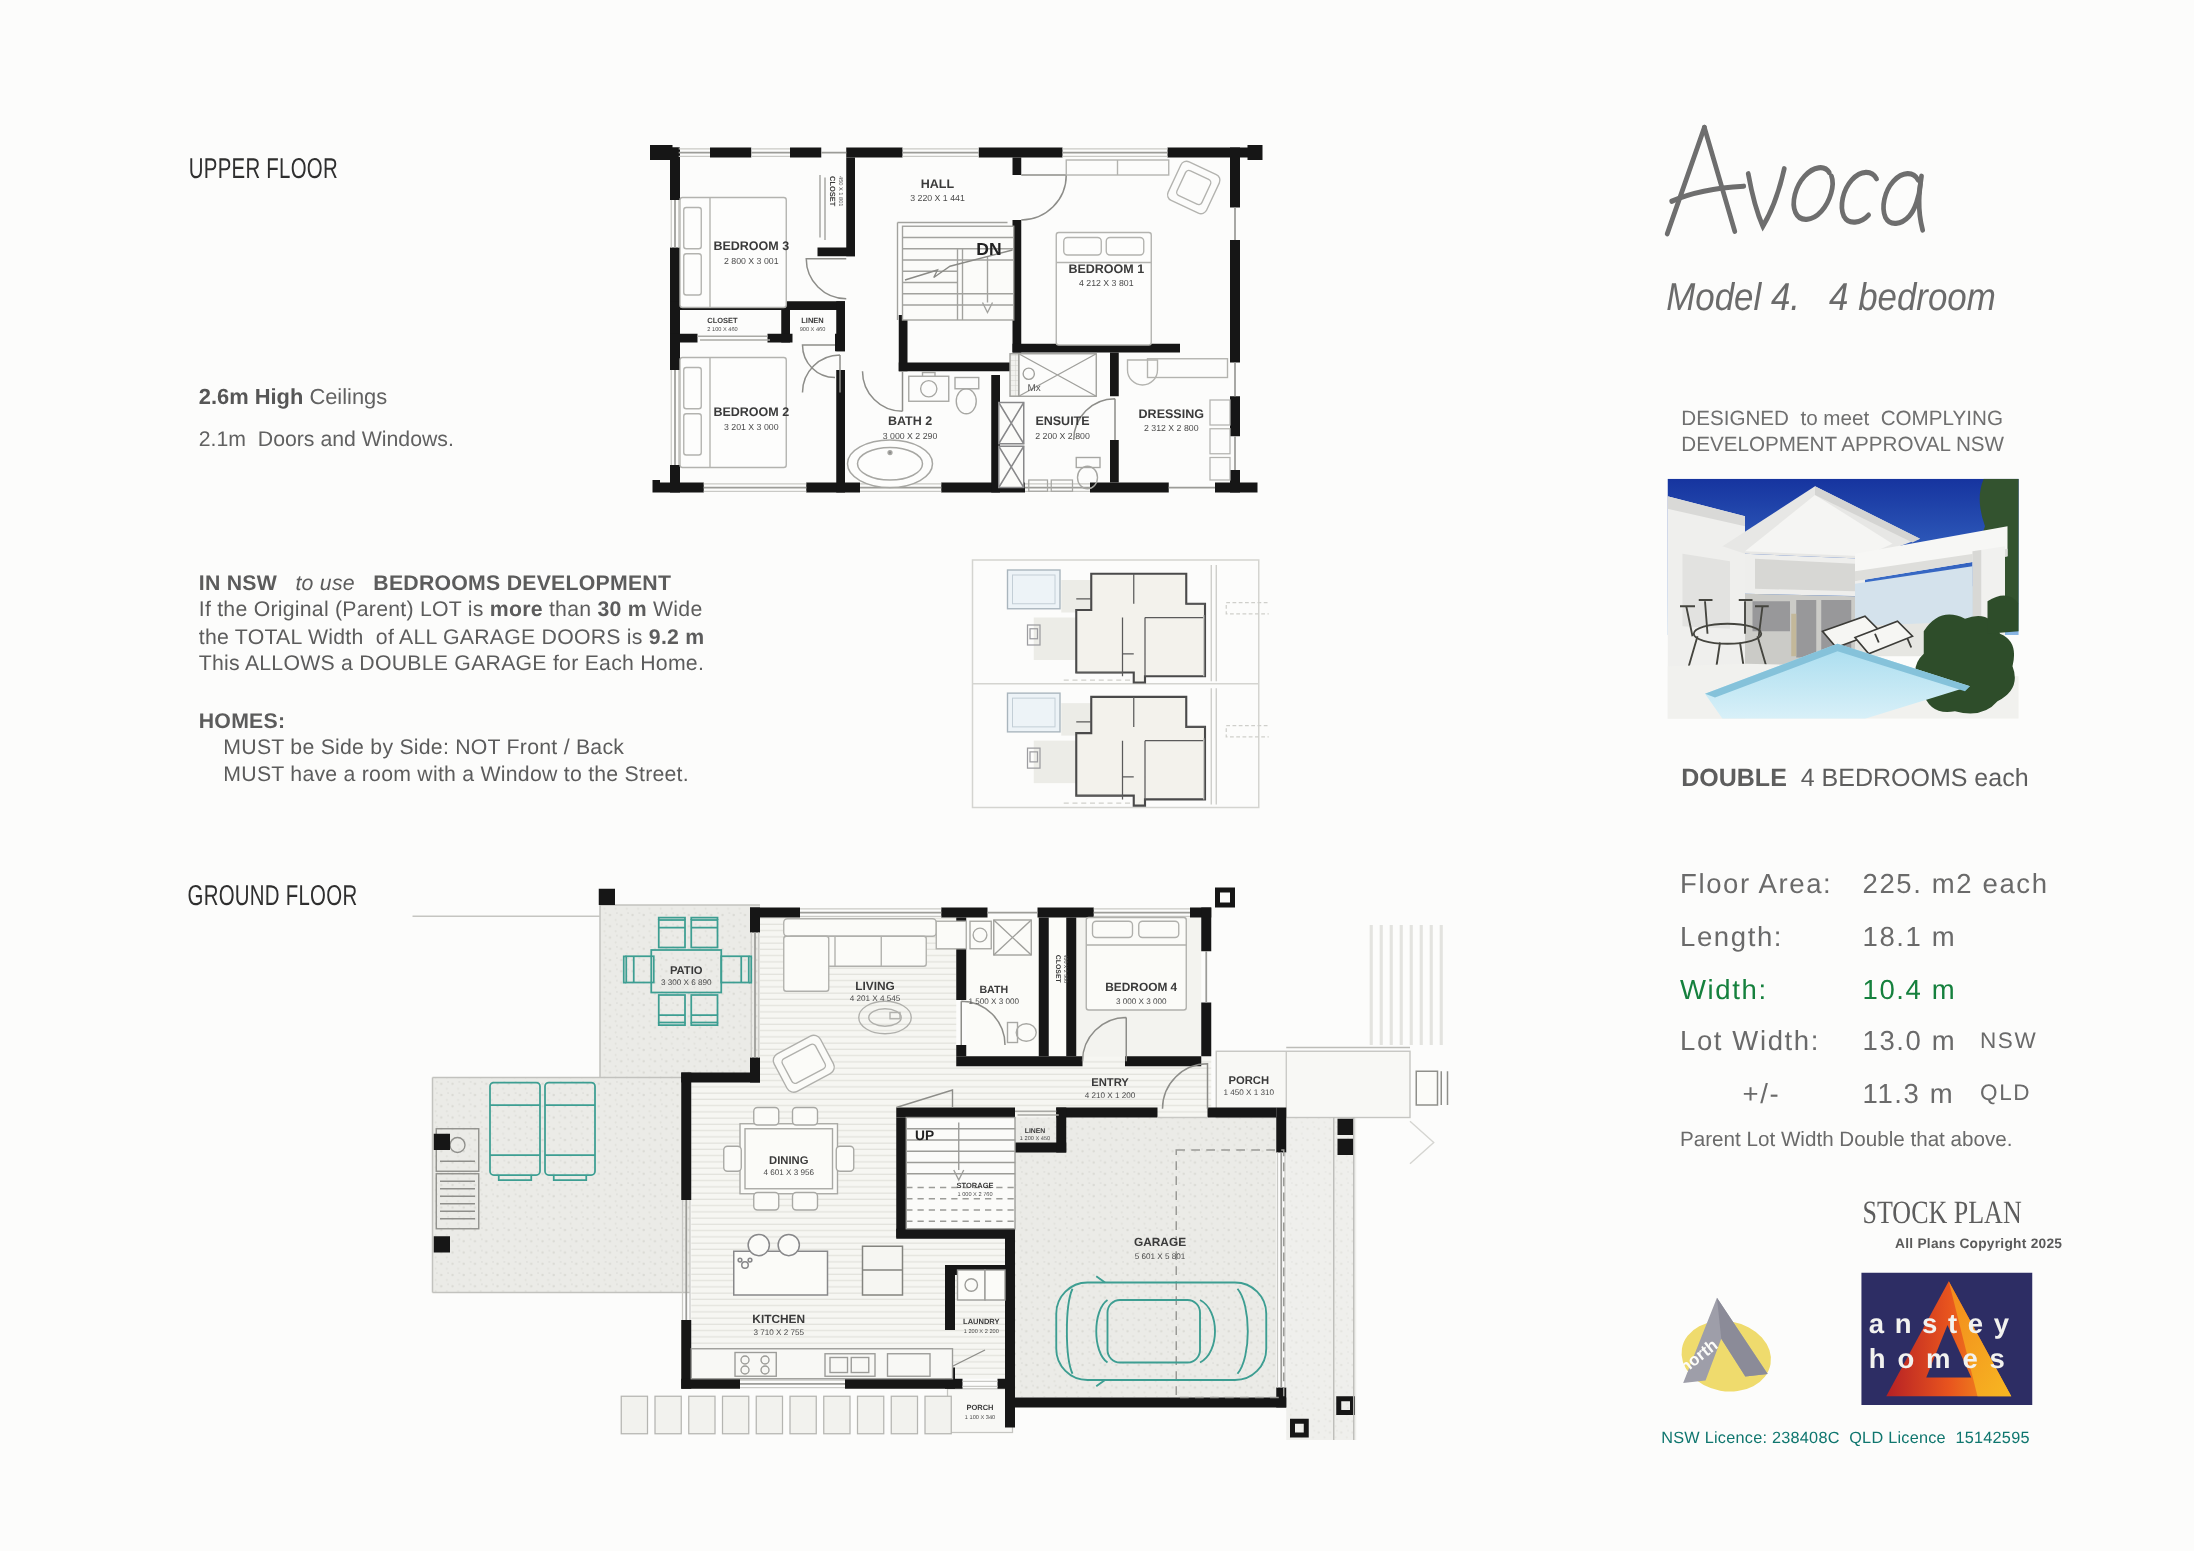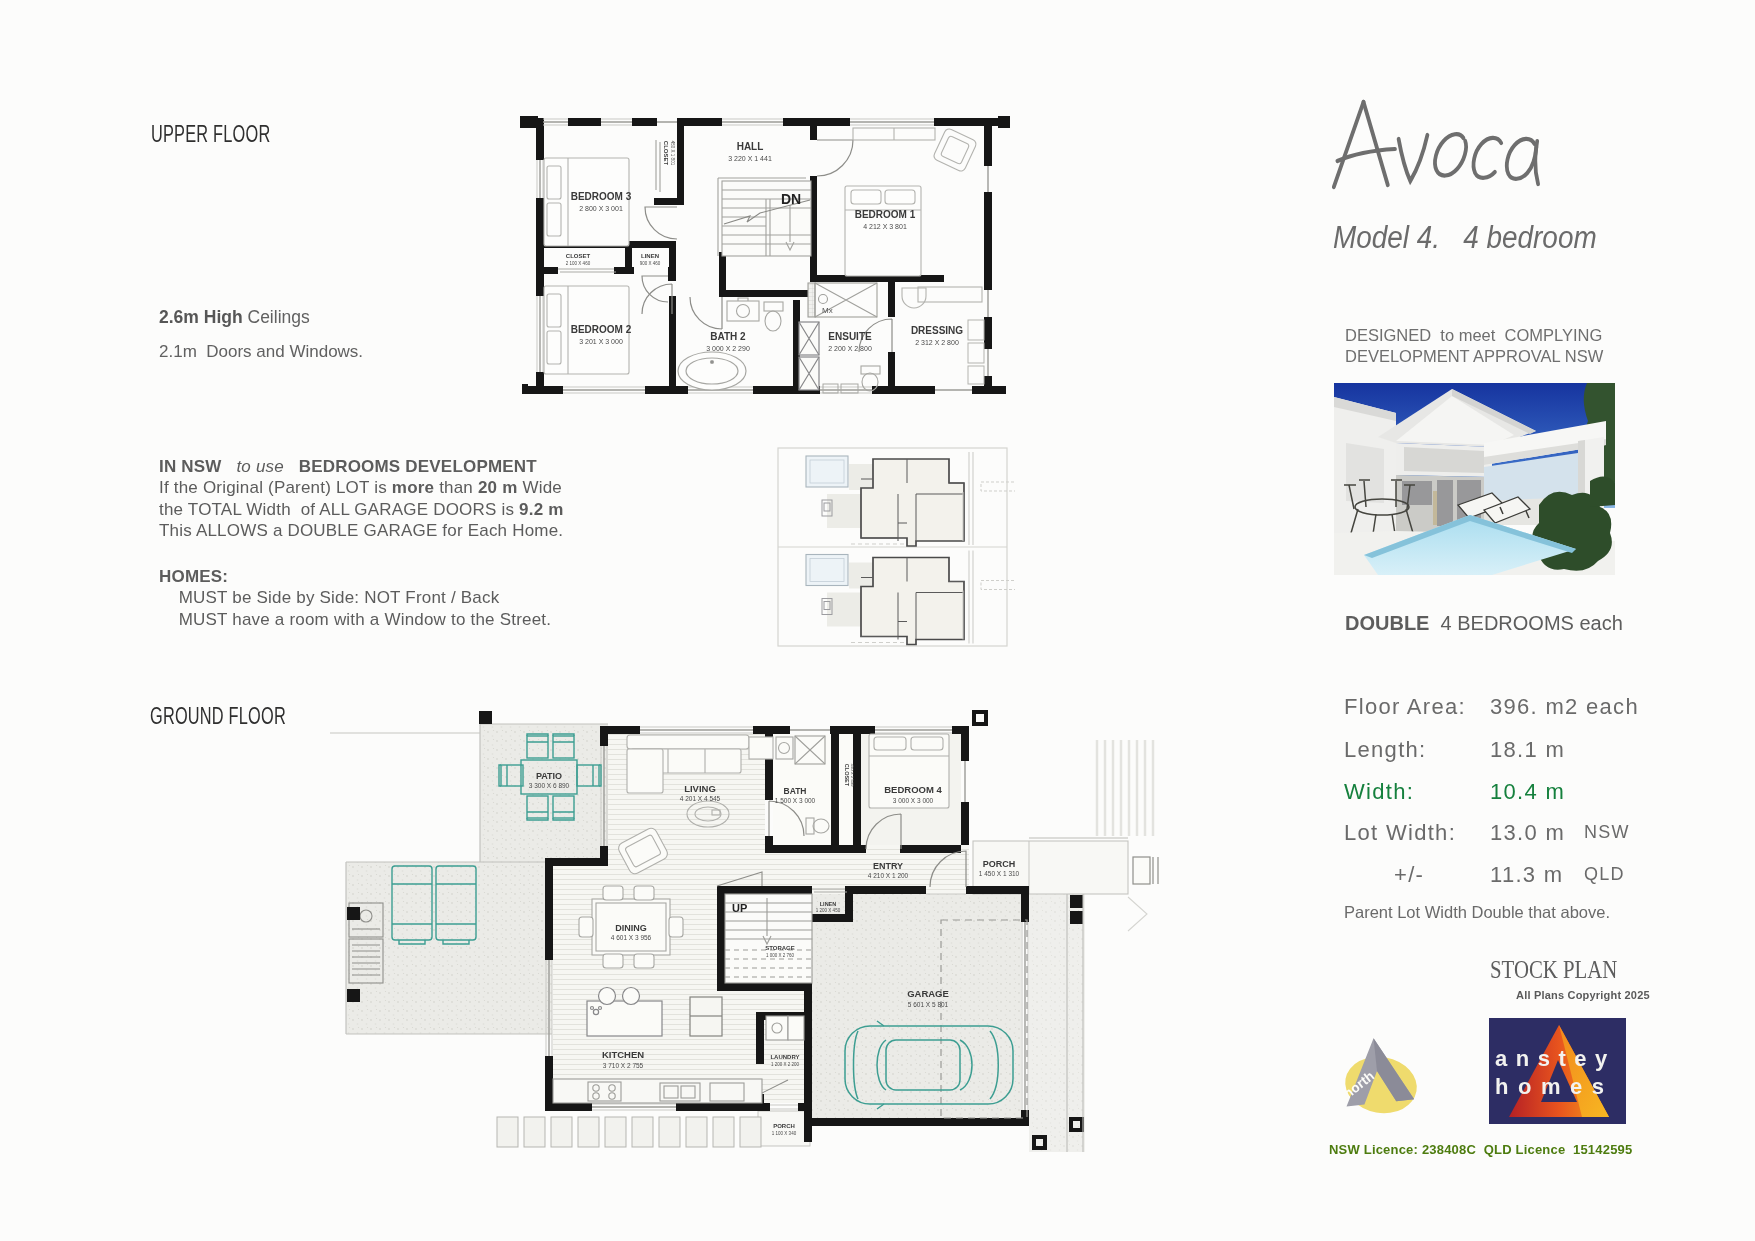--- a/index.html
+++ b/index.html
@@ -14,21 +14,21 @@
 <body>
 
 <div class="abs hdr" style="left:151px;top:121px">UPPER FLOOR</div>
 
 <div class="abs" style="left:159px;top:307px;font-size:17.5px;color:#616161"><b style="color:#565656">2.6m High</b> Ceilings</div>
 
 <div class="abs" style="left:159px;top:342px;font-size:17px;color:#616161">2.1m&nbsp; Doors and Windows.</div>
 
 <div class="abs" style="left:159px;top:456px;font-size:17px;color:#5c5c5c;line-height:21.4px;width:440px;letter-spacing:0.2px">
 <b>IN NSW</b> &nbsp;&nbsp;<i>to use</i>&nbsp; &nbsp;<b>BEDROOMS DEVELOPMENT</b><br>
-If the Original (Parent) LOT is <b>more</b> than <b>20 m</b> Wide<br>
+If the Original (Parent) LOT is <b>more</b> than <b>30 m</b> Wide<br>
 the TOTAL Width&nbsp; of ALL GARAGE DOORS is <b>9.2 m</b><br>
 This ALLOWS a DOUBLE GARAGE for Each Home.
 </div>
 
 <div class="abs" style="left:159px;top:566px;font-size:17px;color:#5c5c5c;line-height:21.4px;letter-spacing:0.2px"><b>HOMES:</b><br>
 &nbsp;&nbsp;&nbsp;&nbsp;MUST be Side by Side: NOT Front / Back<br>
 &nbsp;&nbsp;&nbsp;&nbsp;MUST have a room with a Window to the Street.
 </div>
 
 <div class="abs hdr" style="left:150px;top:703px">GROUND FLOOR</div>
@@ -906,21 +906,21 @@
       <path d="M205,122 Q218,102 238,112 Q258,104 266,124 Q281,130 276,150 Q283,168 264,178 Q252,192 230,186 Q210,190 204,170 Q192,152 205,140 Z"></path>
       <path d="M256,98 q16,-10 25,2 l0,22 -25,2 Z"></path>
     </g>
 
 <path d="M30,172 L136,132 L242,166 L158,192 L44,192 Z" fill="url(#pool)"></path>
 <path d="M30,172 L136,132 L242,166 L238,170 L136,138 L38,175 Z" fill="#85c2da"></path>
 </svg>
 
 <div class="abs" style="left:1345px;top:612px;font-size:20px;color:#5d5d5d"><b>DOUBLE</b>&nbsp; 4 BEDROOMS each</div>
 
-<div class="abs" style="left:1344px;top:694px;font-size:22px;color:#6a6a6a;letter-spacing:1.3px;white-space:nowrap">Floor Area:<span class="abs" style="left:146px;white-space:nowrap">396. m2 each</span></div>
+<div class="abs" style="left:1344px;top:694px;font-size:22px;color:#6a6a6a;letter-spacing:1.3px;white-space:nowrap">Floor Area:<span class="abs" style="left:146px;white-space:nowrap">225. m2 each</span></div>
 
 <div class="abs" style="left:1344px;top:737px;font-size:22px;color:#6a6a6a;letter-spacing:1.3px;white-space:nowrap">Length:<span class="abs" style="left:146px;white-space:nowrap">18.1 m</span></div>
 
 <div class="abs" style="left:1344px;top:779px;font-size:22px;color:#15803d;letter-spacing:1.3px;white-space:nowrap">Width:<span class="abs" style="left:146px;white-space:nowrap">10.4 m</span></div>
 
 <div class="abs" style="left:1344px;top:820px;font-size:22px;color:#6a6a6a;letter-spacing:1.3px;white-space:nowrap">Lot Width:<span class="abs" style="left:146px;white-space:nowrap">13.0 m</span><span class="abs" style="left:240px;top:2px;font-size:18px">NSW</span></div>
 
 <div class="abs" style="left:1344px;top:862px;font-size:22px;color:#6a6a6a;letter-spacing:1.3px;white-space:nowrap"><span style="margin-left:50px">+/-</span><span class="abs" style="left:146px;white-space:nowrap">11.3 m</span><span class="abs" style="left:240px;top:2px;font-size:18px">QLD</span></div>
 
 <div class="abs" style="left:1344px;top:903px;font-size:16.5px;color:#6a6a6a">Parent Lot Width Double that above.</div>
@@ -957,13 +957,13 @@
 <rect x="0" y="0" width="137" height="106" fill="#2d2d64"></rect>
 
 <path d="M70,7 L20,99 L120,99 Z" fill="url(#tri)"></path>
 <path d="M70,7 L120,99 L93,99 Z" fill="url(#tri2)"></path>
 <path d="M69,42 L52,84 L88,84 Z" fill="#2d2d64"></path>
 
 <text x="6" y="48" font-size="22" font-weight="bold" fill="#f2f2ef" letter-spacing="8.5">anstey</text>
 <text x="6" y="76" font-size="22" font-weight="bold" fill="#f2f2ef" letter-spacing="9.5">homes</text>
 </svg>
 
-<div class="abs" style="left:1329px;top:1142px;font-size:13px;font-weight:bold;color:#4d7c0f;letter-spacing:0.2px;white-space:nowrap">NSW Licence: 238408C&nbsp; QLD Licence&nbsp; 15142595</div>
+<div class="abs" style="left:1329px;top:1142px;font-size:13px;font-weight:normal;color:#0f766e;letter-spacing:0.2px;white-space:nowrap">NSW Licence: 238408C&nbsp; QLD Licence&nbsp; 15142595</div>
 
 </body></html>

